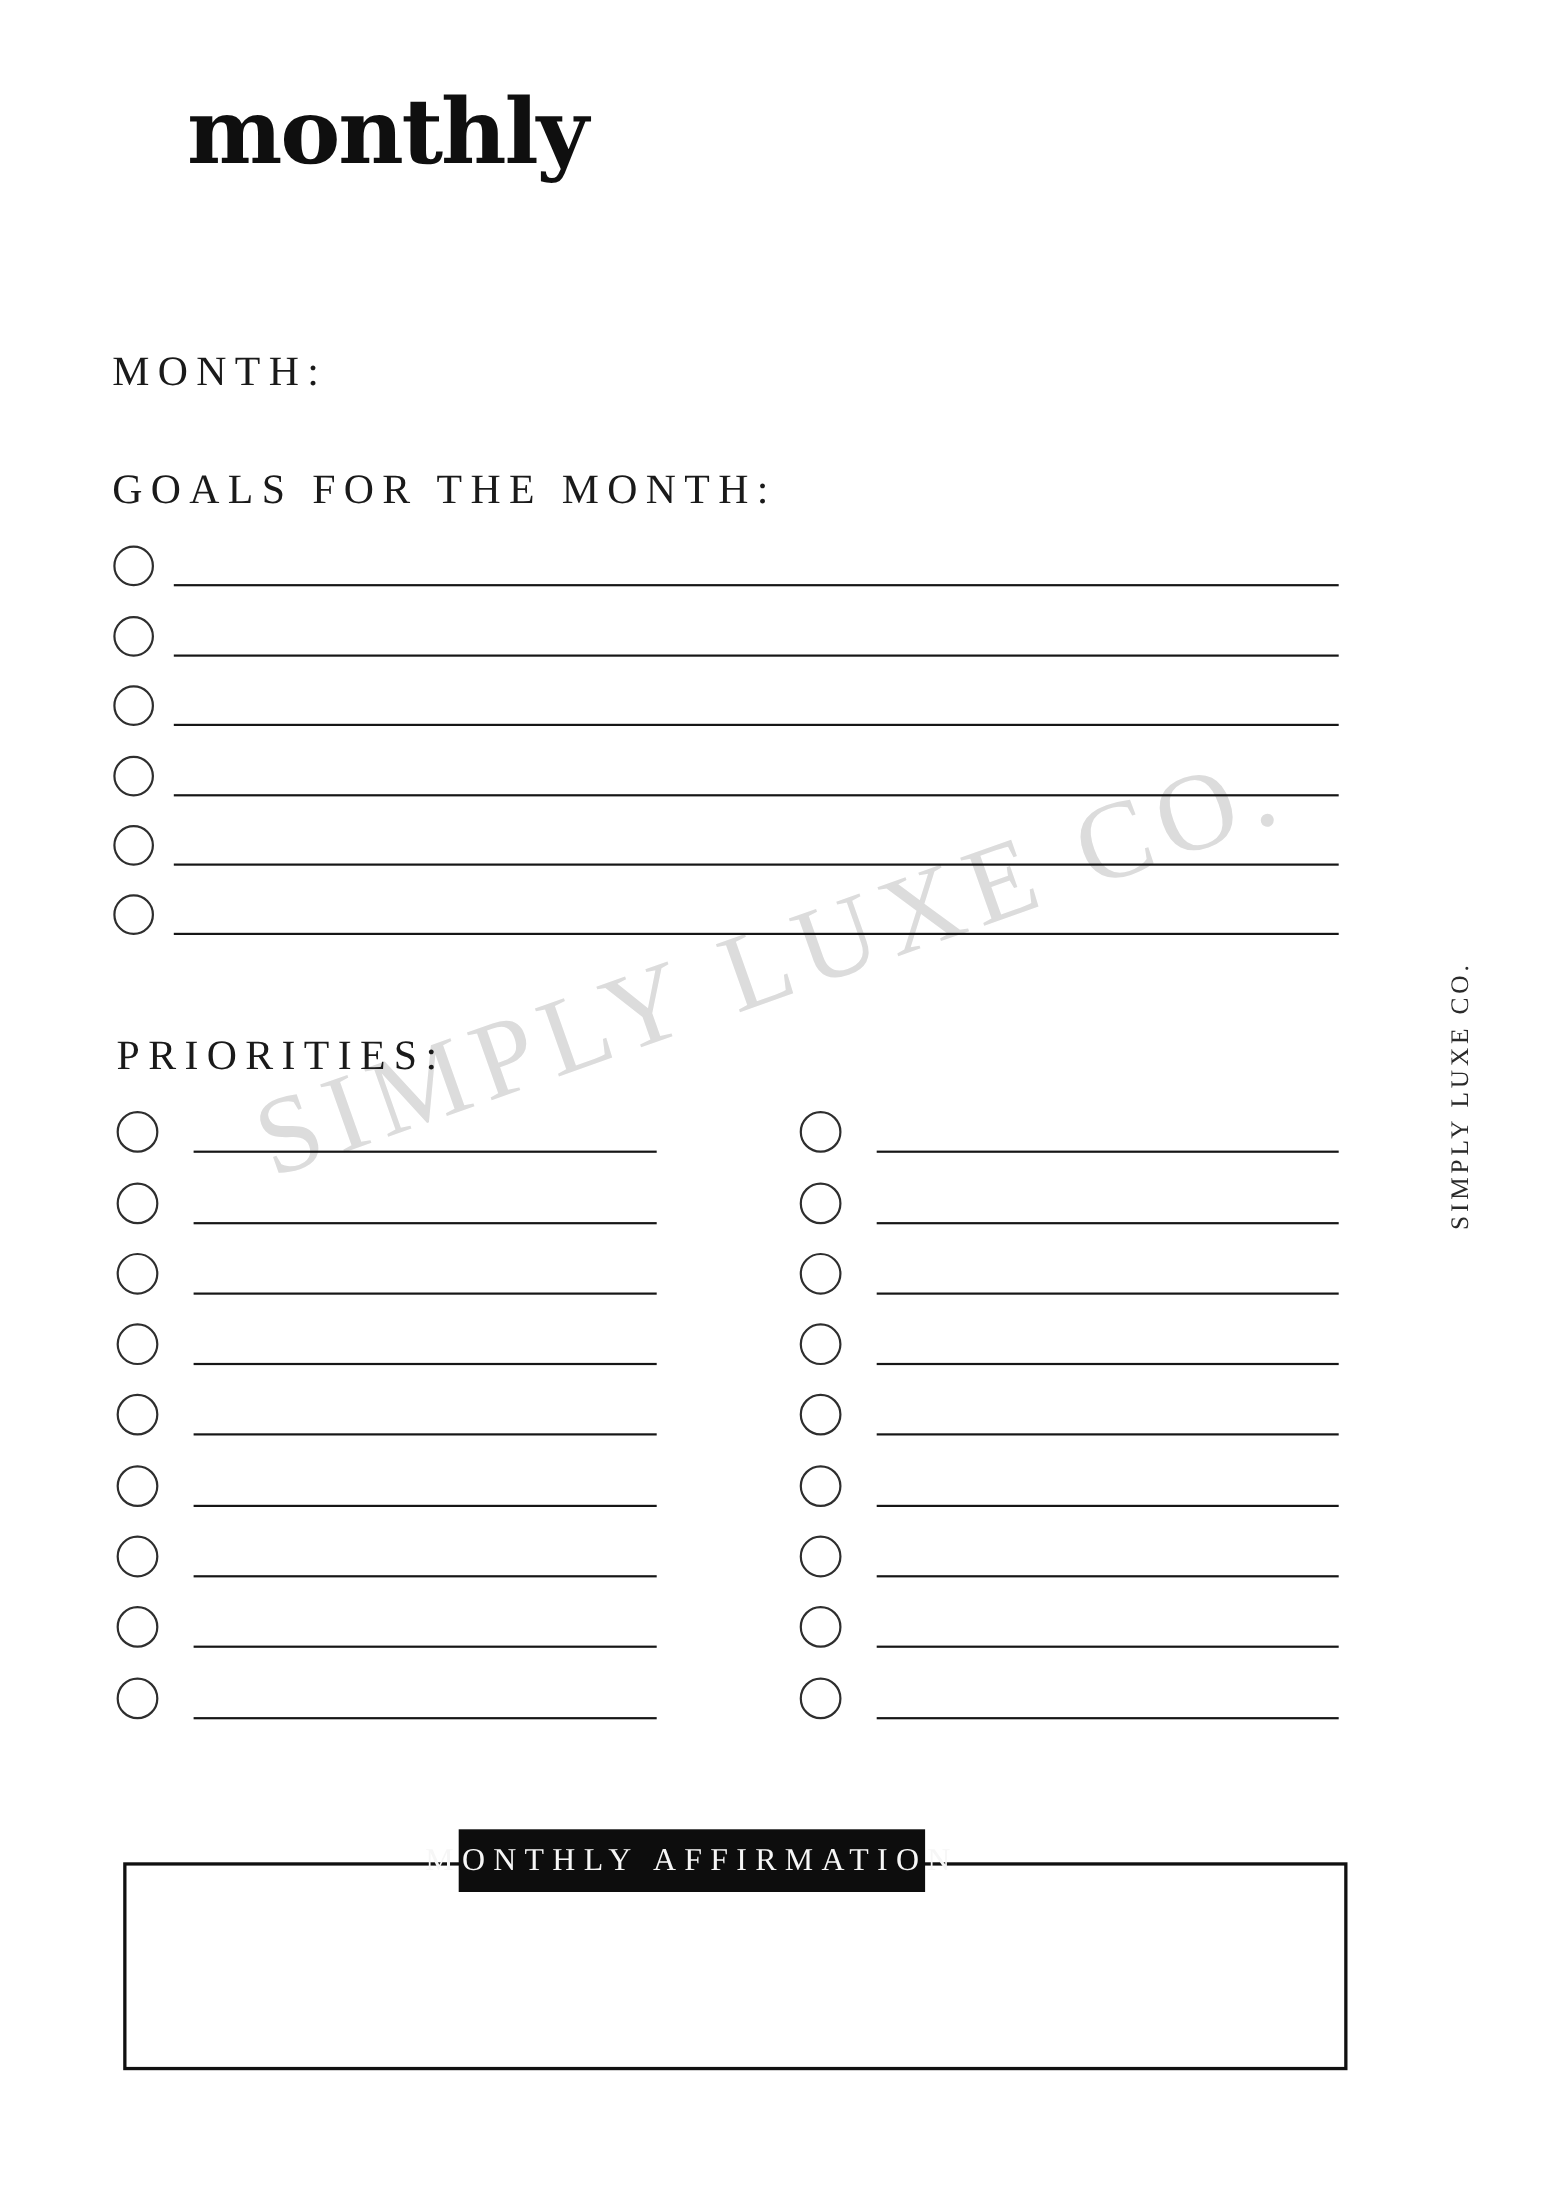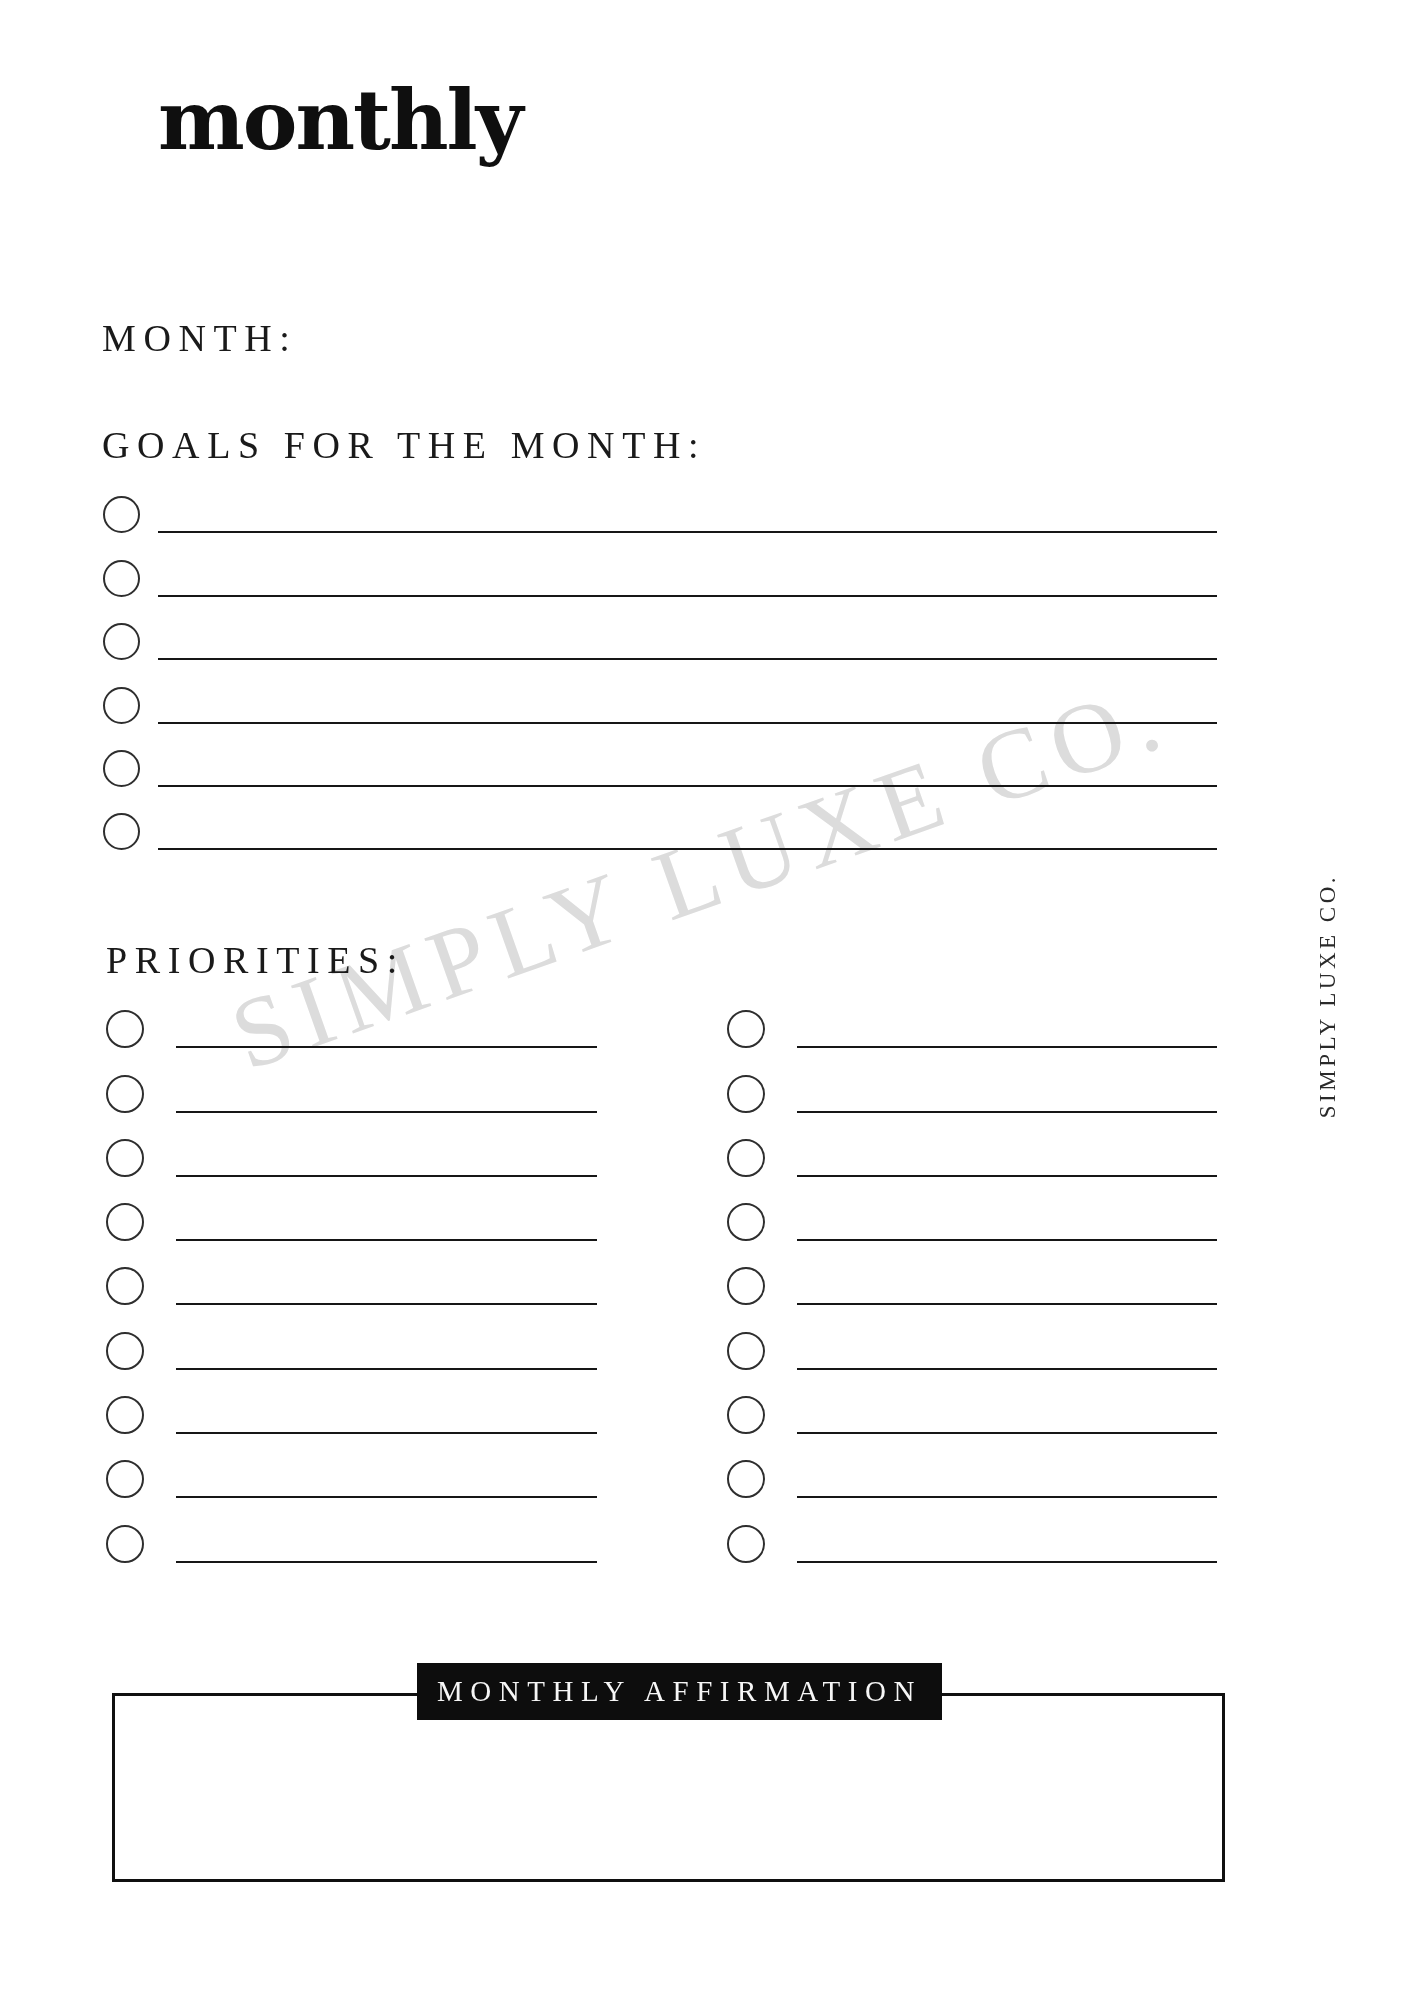--- a/index.html
+++ b/index.html
@@ -20,21 +20,21 @@
     color:var(--watermark,#dcdcdc);
     white-space:nowrap;z-index:0;user-select:none;
   }
   
   .title{
     position:absolute;left:158px;top:72px;margin:0;
     font-family:"DejaVu Serif",serif;font-weight:700;
     font-size:82px;line-height:1.18;letter-spacing:-2px;
     color:var(--title,#0f0f0f);z-index:1;
   }
-  .tline{display:block;}
+  .tline{display:block;margin-left:12px;}
   
   .label{
     position:absolute;z-index:1;
     font-size:38px;letter-spacing:0.2em;
     color:var(--ink,#1a1a1a);white-space:nowrap;font-weight:400;
   }
   .label.month{left:102px;top:316px;}
   .label.goals{left:102px;top:423px;}
   .label.priorities{left:106px;top:938px;text-align:right;}
   .label.dates{left:730px;top:938px;}
@@ -52,21 +52,21 @@
   .writeline{
     flex:1;height:0;margin-left:var(--gap);
     border-bottom:2.5px solid var(--line,#161616);
   }
   
   .affirmation-box{
     position:absolute;left:112px;top:1693px;width:1113px;height:189px;
     box-sizing:border-box;border:3px solid #101010;background:#ffffff;z-index:2;
   }
   .affirmation-bar{
-    position:absolute;left:417px;top:1663px;width:525px;height:57px;
+    position:absolute;left:417px;top:1663px;width:424px;height:57px;
     background:var(--bar_bg,#0d0d0d);color:var(--bar_text,#f6f6f6);
     display:flex;align-items:center;justify-content:center;
     font-size:29px;letter-spacing:0.26em;white-space:nowrap;z-index:3;
   }
   
   .side-text{
     position:absolute;left:1316px;top:874px;
     writing-mode:vertical-rl;transform:rotate(180deg);
     font-size:23px;letter-spacing:3.5px;line-height:1;
     color:var(--side,#2a2a2a);white-space:nowrap;z-index:1;

